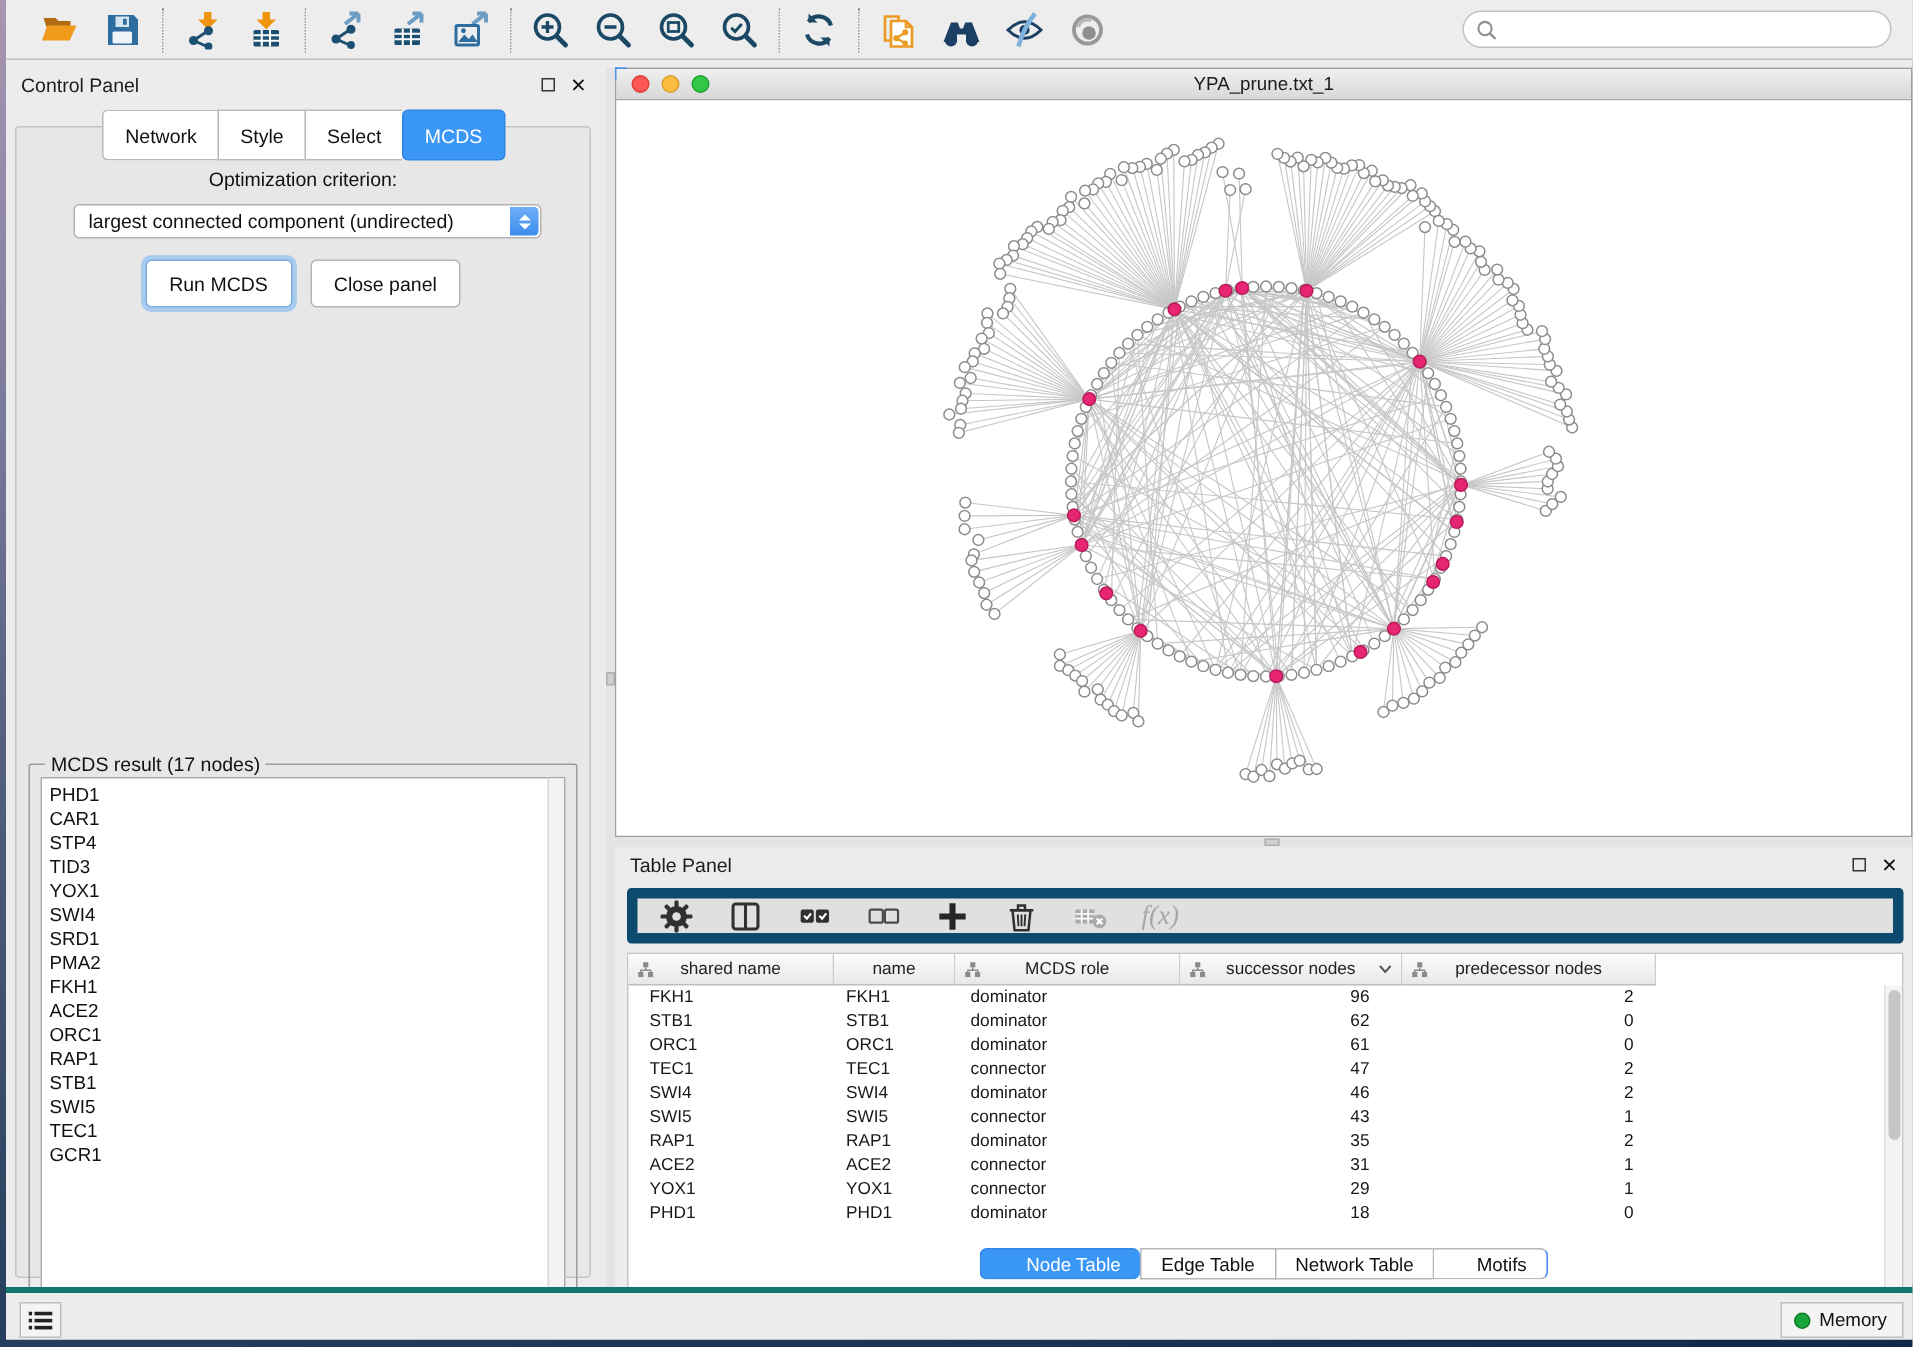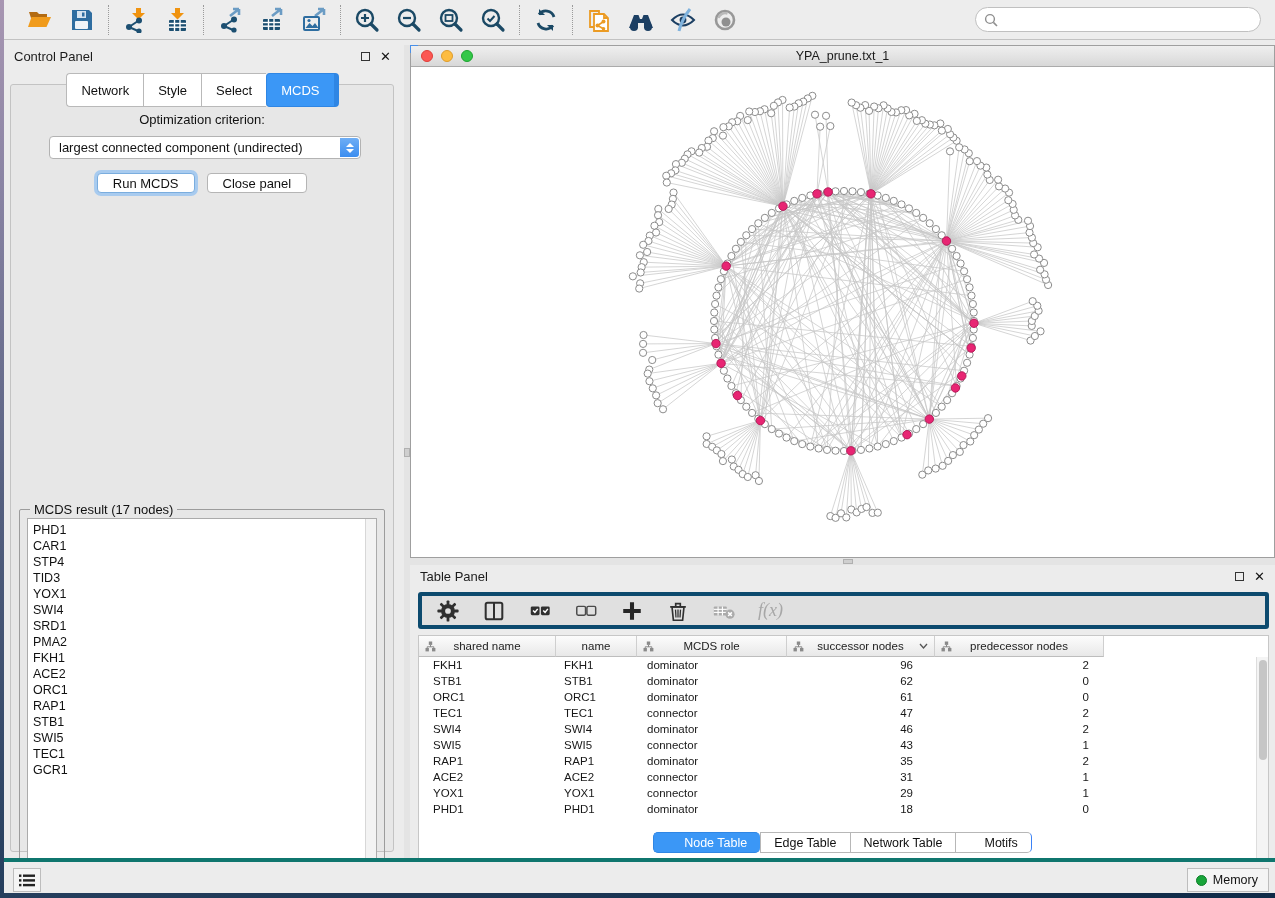--- a/index.html
+++ b/index.html
@@ -25,34 +25,34 @@
   .pt-icons { margin-left:auto; display:flex; align-items:center; gap:10px; }
   .float-box { width:9px; height:9px; border:1.5px solid #333; display:inline-block; cursor:pointer; }
   .close-x { font-size:13px; font-weight:bold; color:#111; line-height:1; cursor:pointer; }
 
   
   #control-panel { position:absolute; left:0; top:45px; width:397px; height:813px; }
   .cp-tabs { position:absolute; left:0; top:28px; width:100%; display:flex; justify-content:center; z-index:2; }
   .cp-tab { height:21px; padding:16px 14px; background:#fff; border:1px solid #b9b9b9; border-right:none;
     font-size:13px; display:flex; align-items:center; color:#111; cursor:pointer; }
   .cp-tab:first-child { border-radius:4px 0 0 4px; }
-  .cp-tab:last-child { border-right:5px solid #a21caf; border-radius:0 4px 4px 0; }
+  .cp-tab:last-child { border-right:1px solid #a21caf; border-radius:0 4px 4px 0; }
   .cp-tab.active { background:#3b97f6; border-color:#2f86e4; color:#fff; border-radius:4px; }
   .cp-content { position:absolute; left:6px; top:39px; width:384px; height:768px; background:#e7e7e7;
     border:1px solid #c3c3c3; border-radius:3px; }
   .opt-label { text-align:center; margin-top:27px; font-size:13px; color:#111; }
   .dropdown { position:relative; margin:9px 32px 0 38px; height:23px; background:#fff; border:1px solid #b3b3b3;
     border-radius:4px; display:flex; align-items:center; font-size:13px; color:#111; padding-left:9px; cursor:pointer; }
   .dd-stepper { position:absolute; right:1px; top:1px; bottom:1px; width:19px; border-radius:0 3px 3px 0;
     background:linear-gradient(#6faef5,#3b8df0); display:flex; flex-direction:column; align-items:center; justify-content:center; gap:2px; }
   .dd-stepper i { width:0; height:0; border-left:4px solid transparent; border-right:4px solid transparent; display:block; }
   .dd-up { border-bottom:4px solid #fff; }
   .dd-down { border-top:4px solid #fff; }
   .btn-row { display:flex; justify-content:center; gap:12px; margin-top:14px; }
-  .mac-btn { height:20px; padding:0 15px; background:#fff; border:1px solid #b5b5b5; border-radius:4px;
+  .mac-btn { height:32px; padding:0 15px; background:#fff; border:1px solid #b5b5b5; border-radius:4px;
     font-size:13px; color:#111; cursor:pointer; font-family:inherit; }
   .mac-btn.focused { box-shadow:0 0 0 3px #a8cbef; border-color:#7aadde; }
   .mcds-group { position:absolute; left:8px; top:424px; width:366px; height:370px;
     border:1px solid #9c9c9c; border-radius:2px; }
   .mcds-legend { position:absolute; left:10px; top:-8px; background:#e7e7e7; padding:0 4px; font-size:13px; color:#111; }
   .mcds-listwrap { position:absolute; left:7px; top:8px; right:7px; bottom:7px; background:#fff;
     border:1px solid #ababab; display:flex; }
   .mcds-list { flex:1; overflow:hidden; padding:3px 0 0 5px; }
   .mcds-item { font-size:12.5px; line-height:16px; color:#111; }
   .mcds-scroll { width:11px; background:#f3f3f3; border-left:1px solid #d7d7d7; }
@@ -75,21 +75,21 @@
   .tl.green { background:#33c748; border:1px solid #1da32f; }
   .net-title { position:absolute; left:0; right:0; text-align:center; font-size:12.5px; color:#1a1a1a; }
   .focus-corner { position:absolute; left:-1px; top:-1px; width:8px; height:8px;
     border-left:3px solid #4a90e8; border-top:3px solid #4a90e8; }
   .net-canvas { position:absolute; left:0; top:21px; right:0; bottom:0; background:#fff; overflow:hidden; cursor:default; }
   .net-canvas svg { display:block; }
 
   
   #table-panel { position:absolute; left:406px; top:565px; right:0; height:291px; background:#ececec; }
   .tp-toolbar { position:absolute; left:8px; top:27px; right:6px; height:37px; background:#e0e0e0;
-    border:4px solid #0c4a6e; border-radius:3px; display:flex; align-items:center; gap:22px; padding:0 14px; }
+    border:7px solid #0c4a6e; border-radius:3px; display:flex; align-items:center; gap:22px; padding:0 14px; }
   .tp-icon { width:24px; height:24px; cursor:pointer; }
   .tp-icon.disabled { cursor:default; }
   .fx { font-family:"Liberation Serif","DejaVu Serif",serif; font-style:italic; font-size:18px; color:#a7a7a7; }
   .tp-table { position:absolute; left:8px; top:70px; right:6px; height:236px; background:#fff;
     border:1px solid #c7c7c7; }
   .thead { display:flex; height:21px; }
   .th { position:relative; display:flex; align-items:center; justify-content:center;
     background:linear-gradient(#fcfcfc,#e8e8e8); border-right:1px solid #cfcfcf; border-bottom:1px solid #bdbdbd;
     font-size:11.5px; color:#222; cursor:pointer; }
   .th .type-icon { position:absolute; left:6px; }

